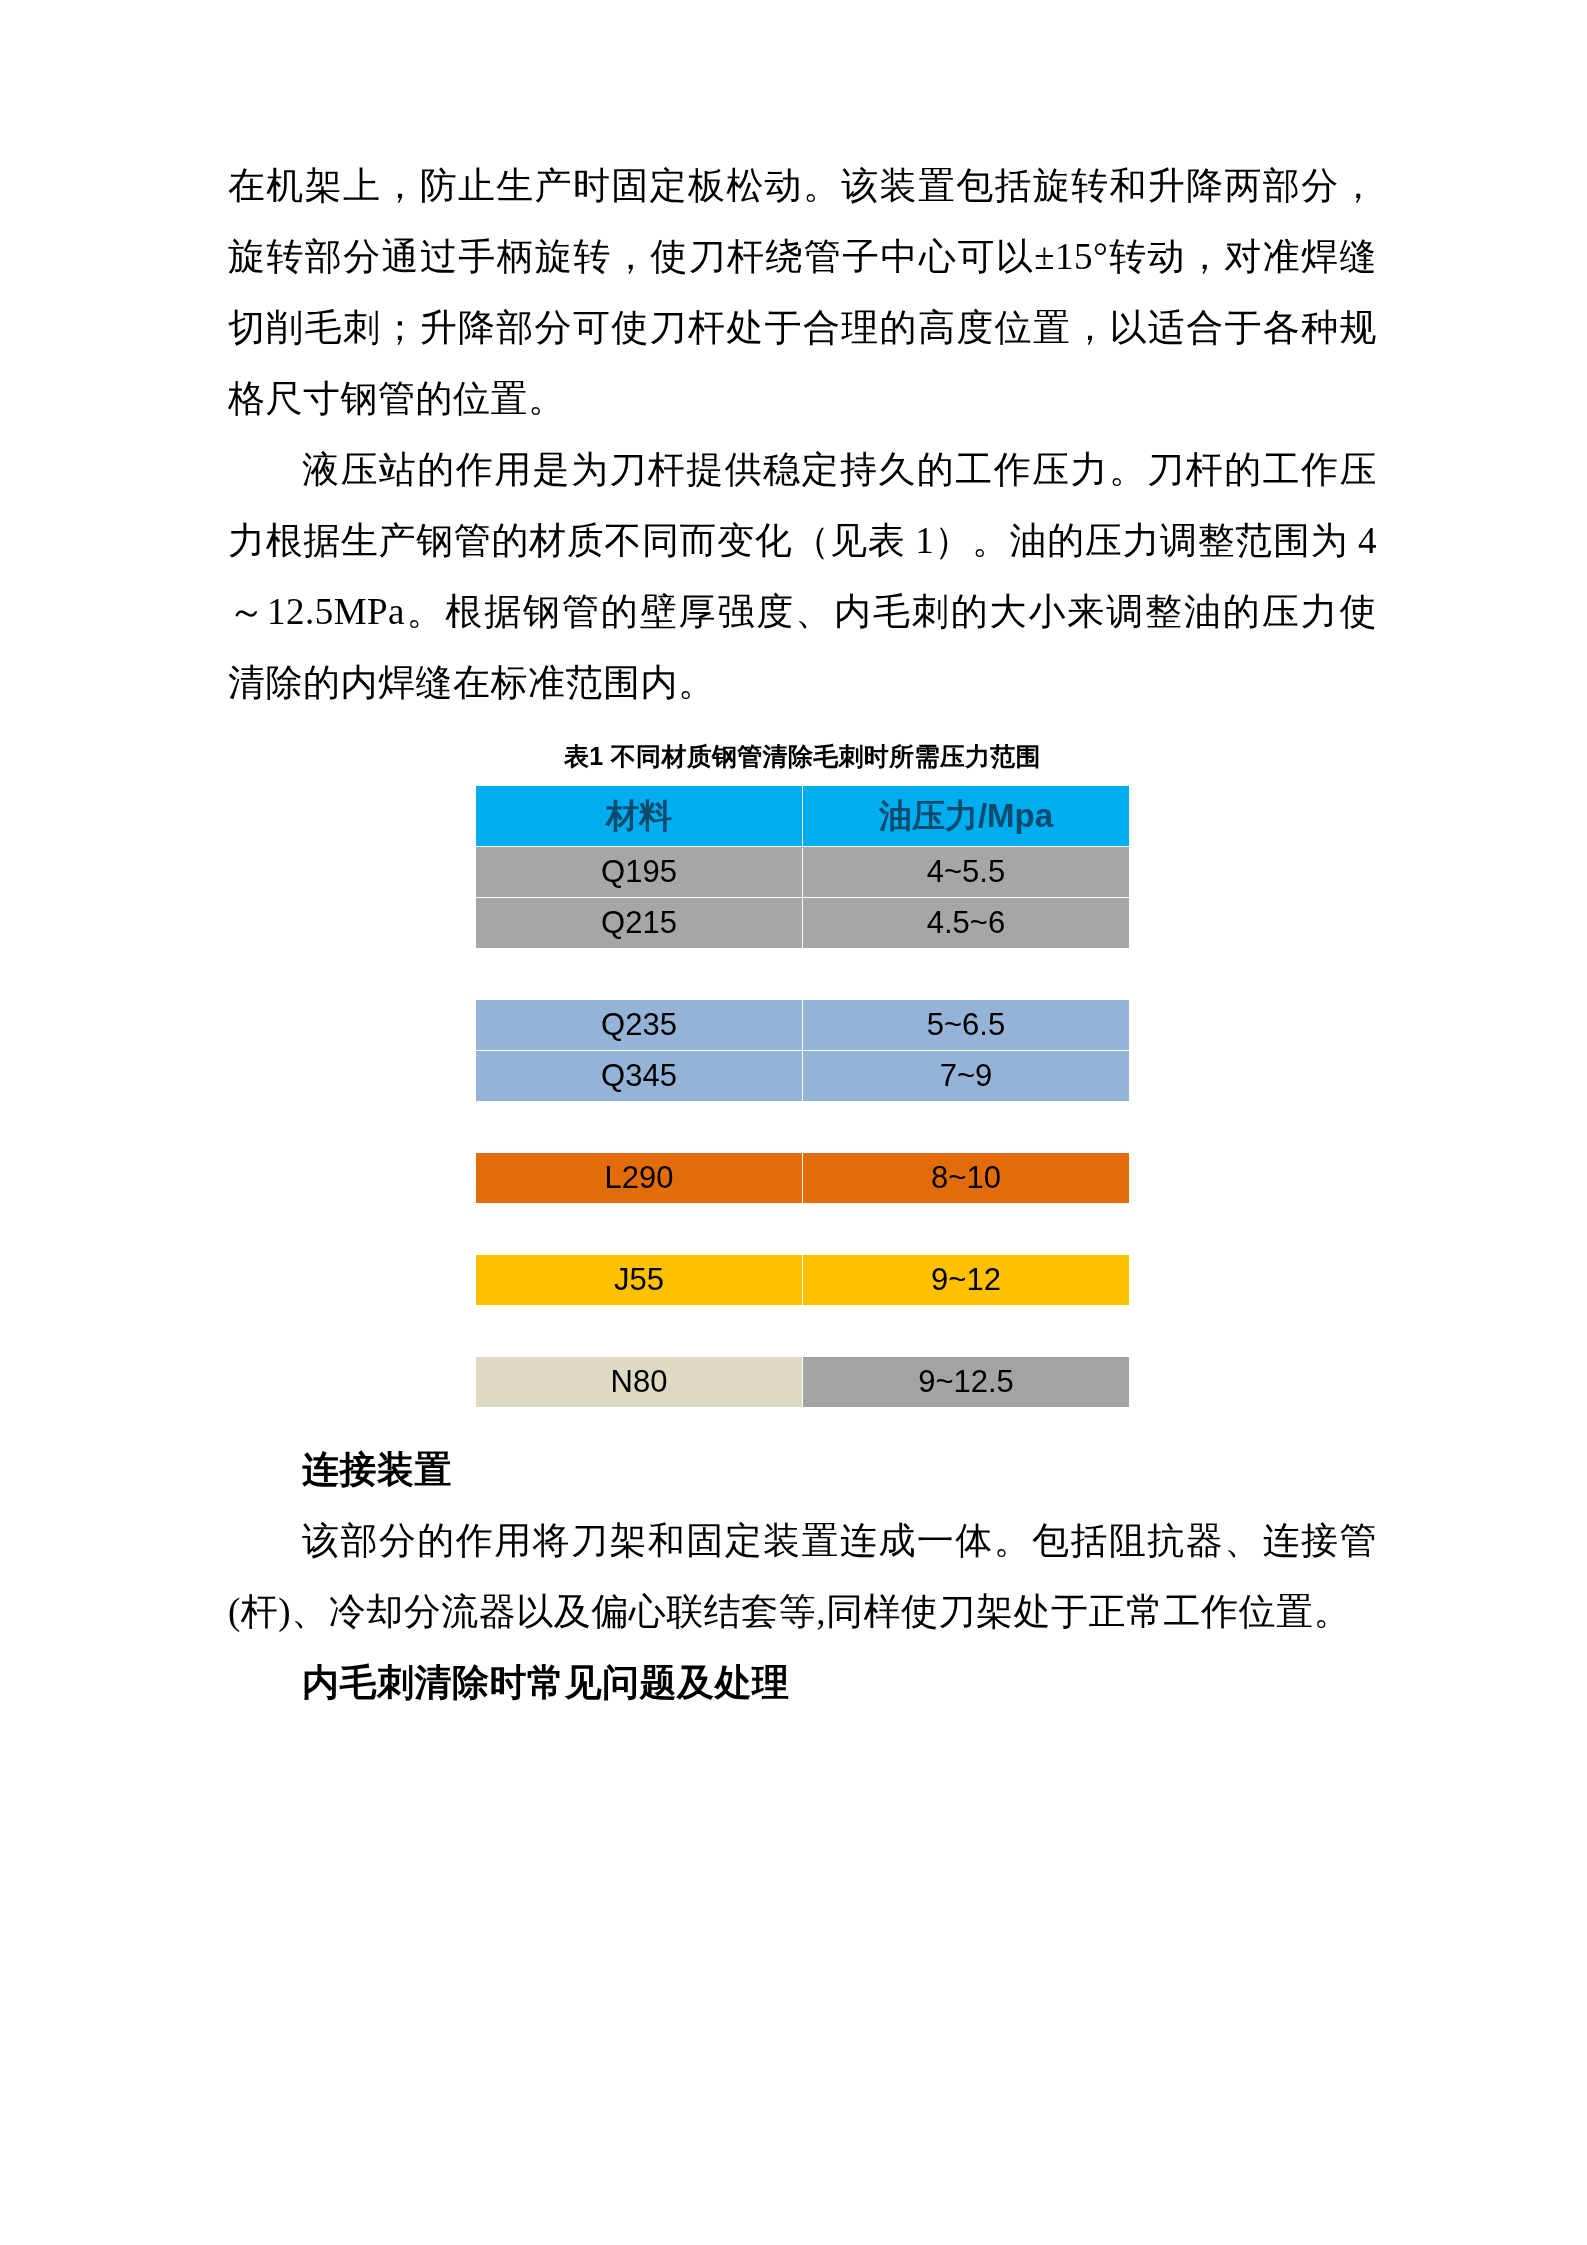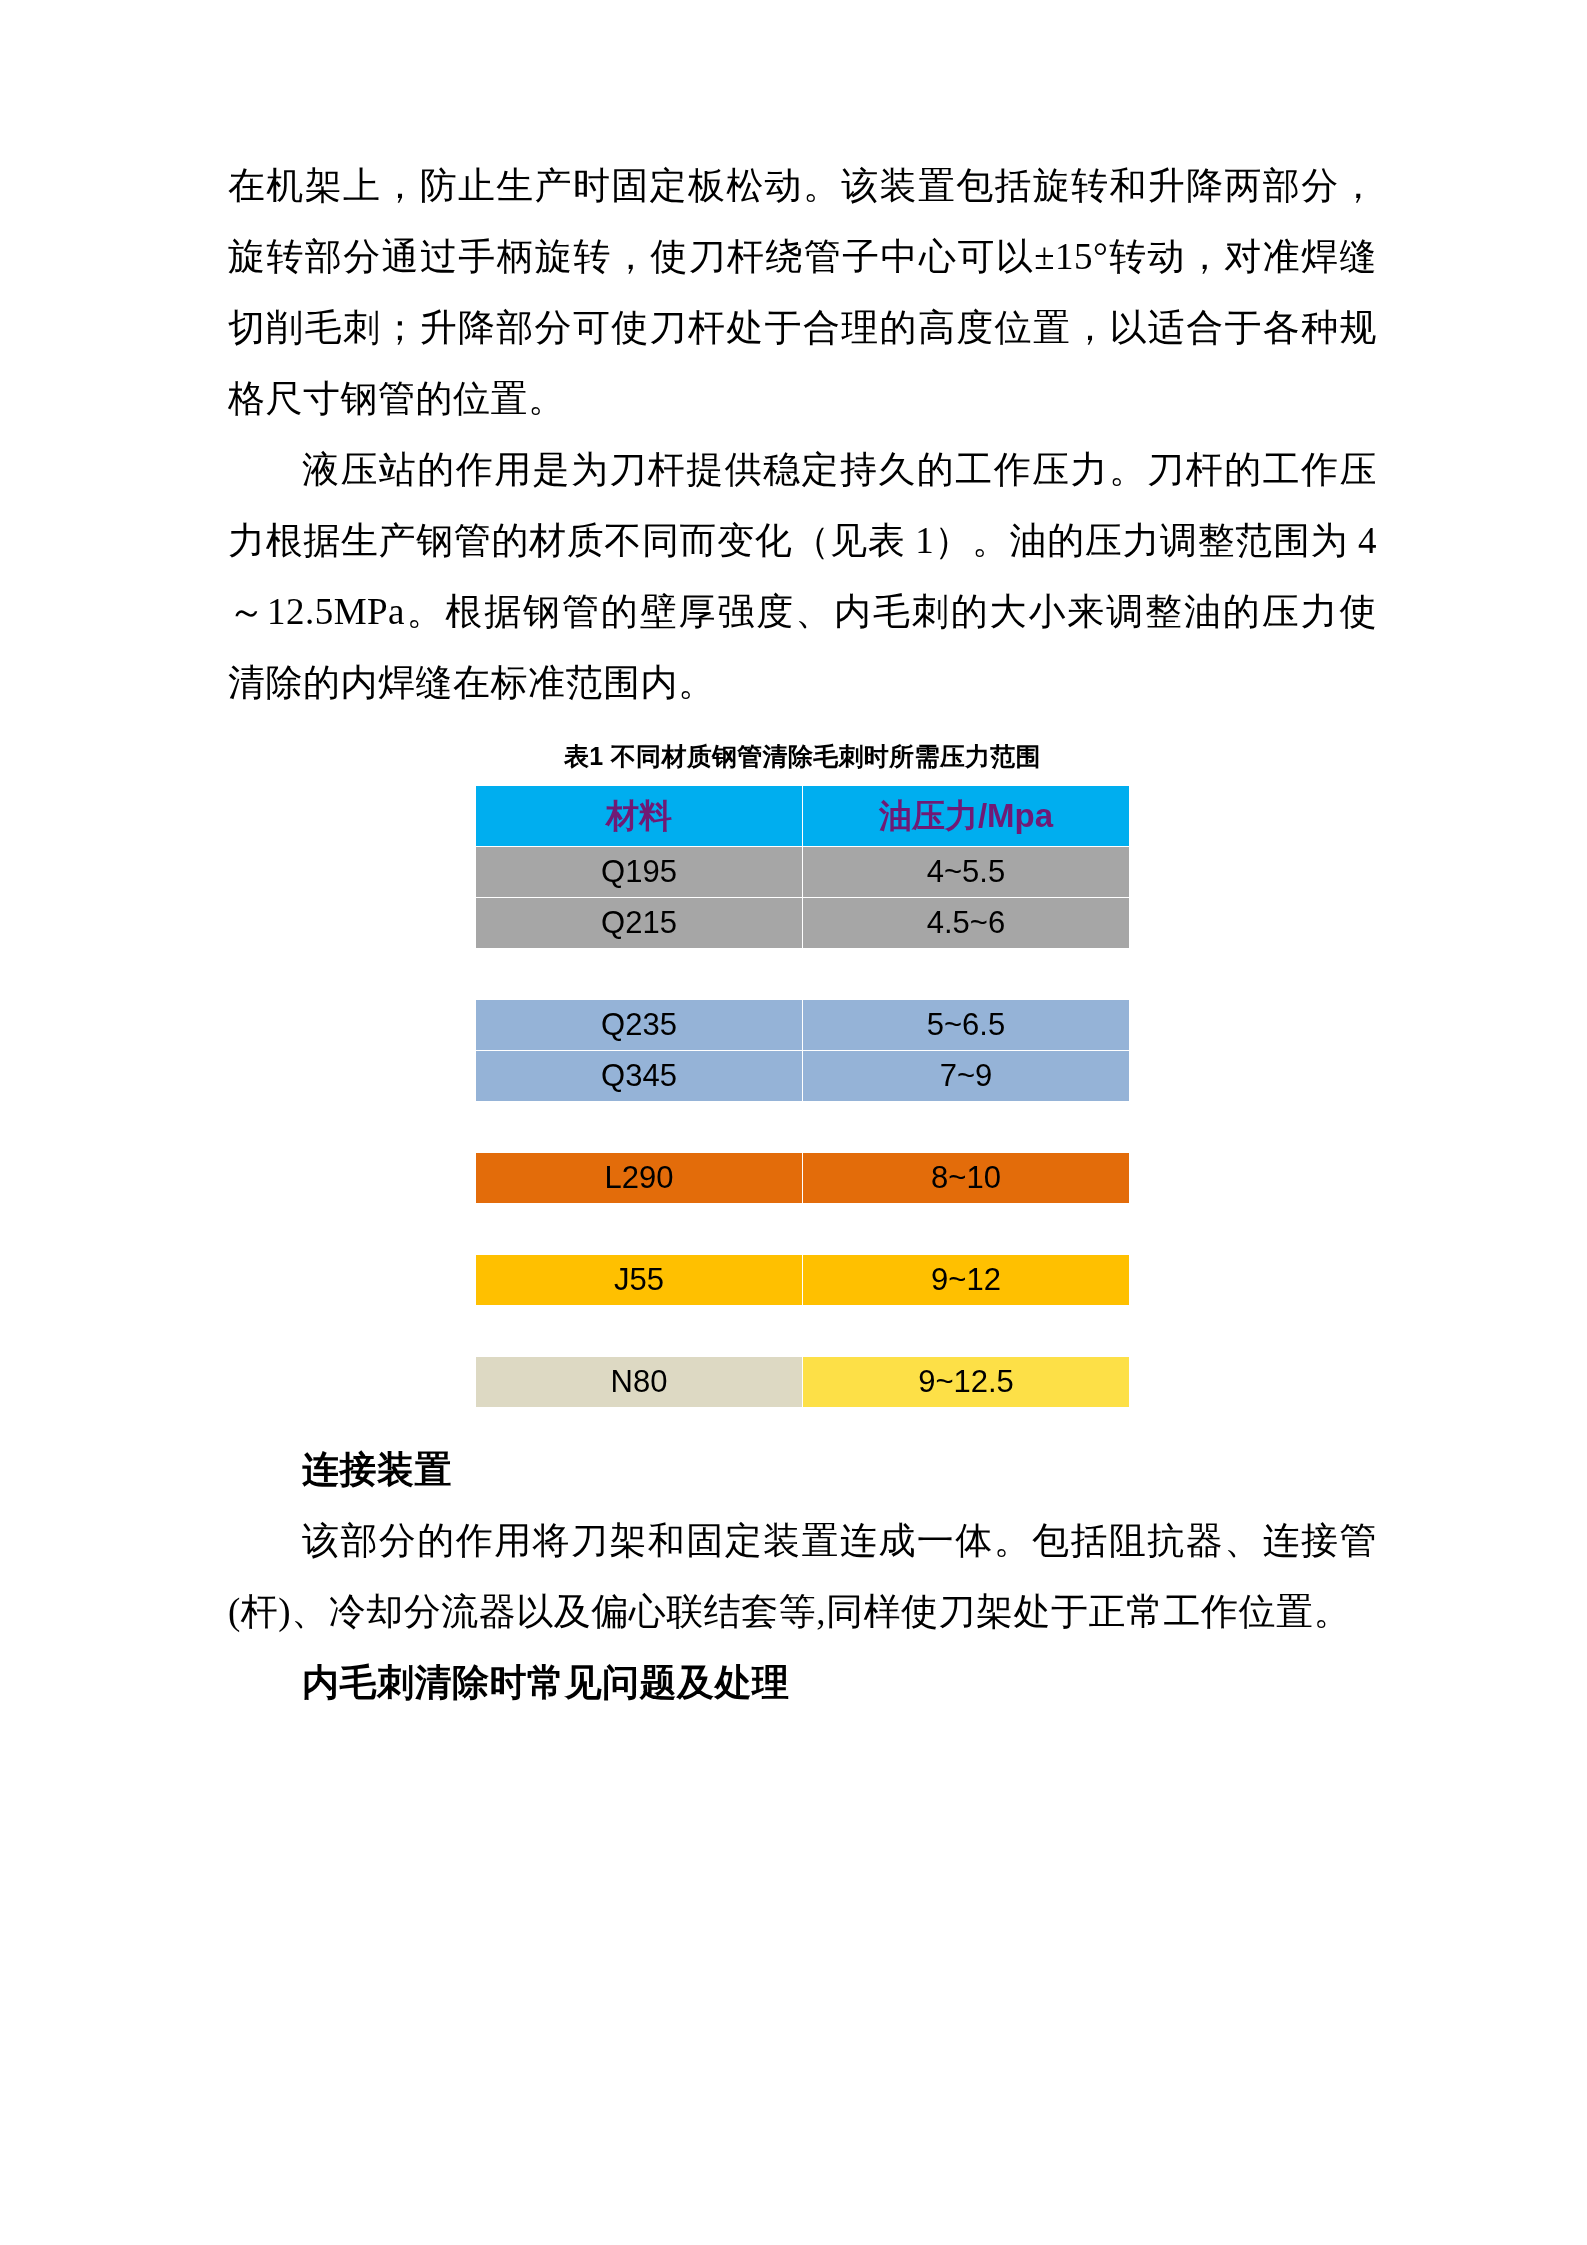--- a/index.html
+++ b/index.html
@@ -65,21 +65,21 @@
     font-family: "Liberation Sans", sans-serif;
     font-size: 31px;
     height: 46px;
     padding: 2px 0;
     font-weight: normal;
     color: #000000;
   }
   table.data-table th {
     font-weight: bold;
     font-size: 33px;
-    color: #701a75;
+    color: #0c4a6e;
     height: 56px;
   }
   .spacer-row td {
     height: 10px;
     padding: 0;
     border: none;
     background: #ffffff;
   }
   .after-table {
     margin-top: 26px;
@@ -137,21 +137,21 @@
           </tr>
           <tr>
             <td style="background: rgb(255, 192, 0);">J55</td>
             <td style="background: rgb(255, 192, 0);">9~12</td>
           </tr>
           <tr class="spacer-row">
             <td colspan="2"></td>
           </tr>
           <tr>
             <td style="background: rgb(221, 217, 195);">N80</td>
-            <td style="background: #fde047;">9~12.5</td>
+            <td style="background: #a3a3a3;">9~12.5</td>
           </tr>
         </tbody>
     </table>
   </div>
 
   <p class="heading after-table">连接装置</p>
 
   <p class="para indent">该部分的作用将刀架和固定装置连成一体。包括阻抗器、连接管(杆)、冷却分流器以及偏心联结套等,同样使刀架处于正常工作位置。</p>
 
   <p class="heading">内毛刺清除时常见问题及处理</p>

